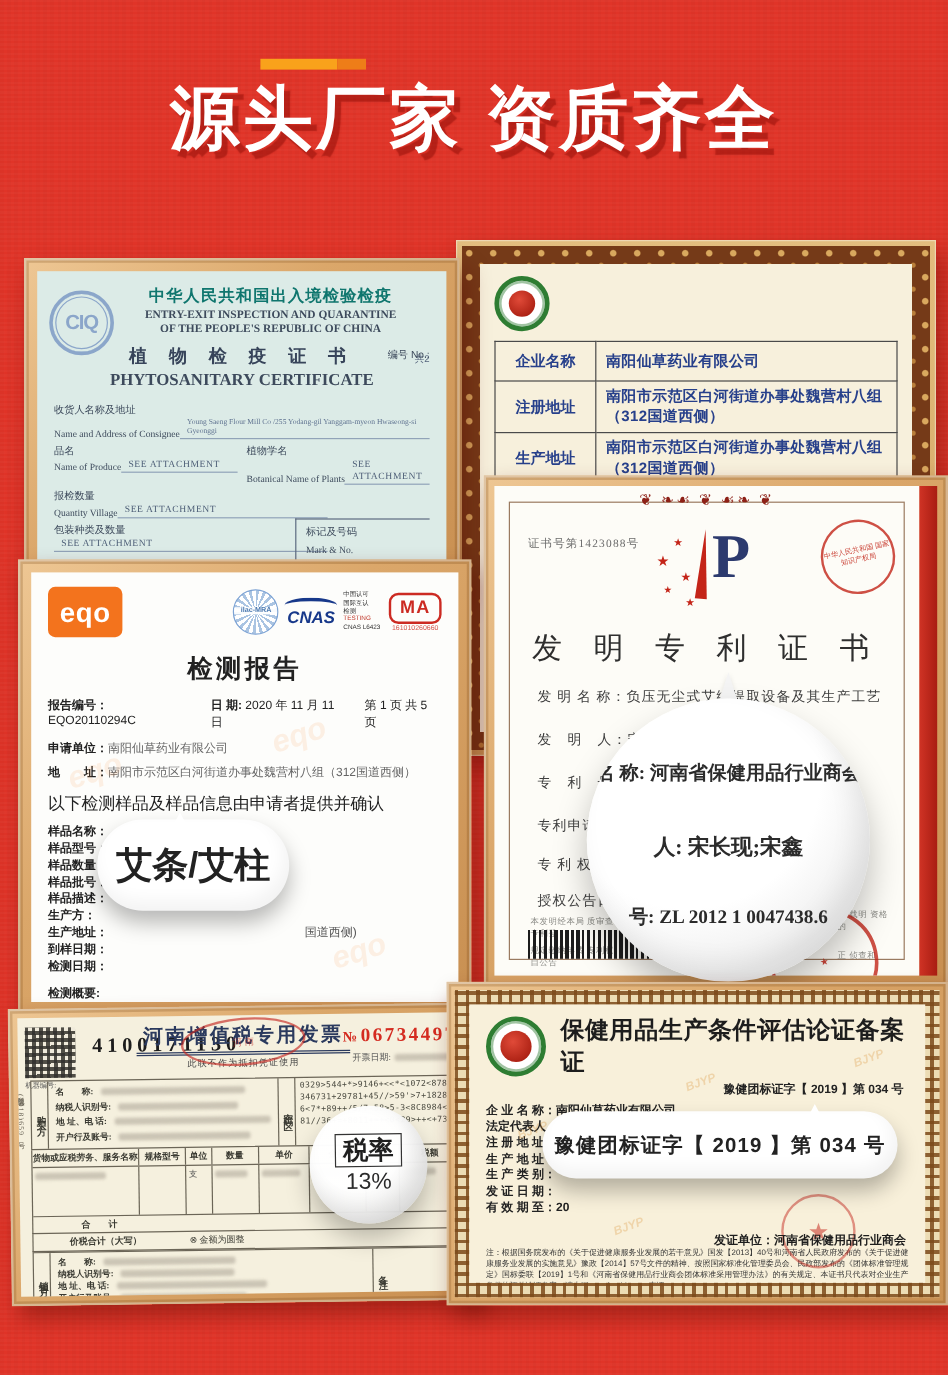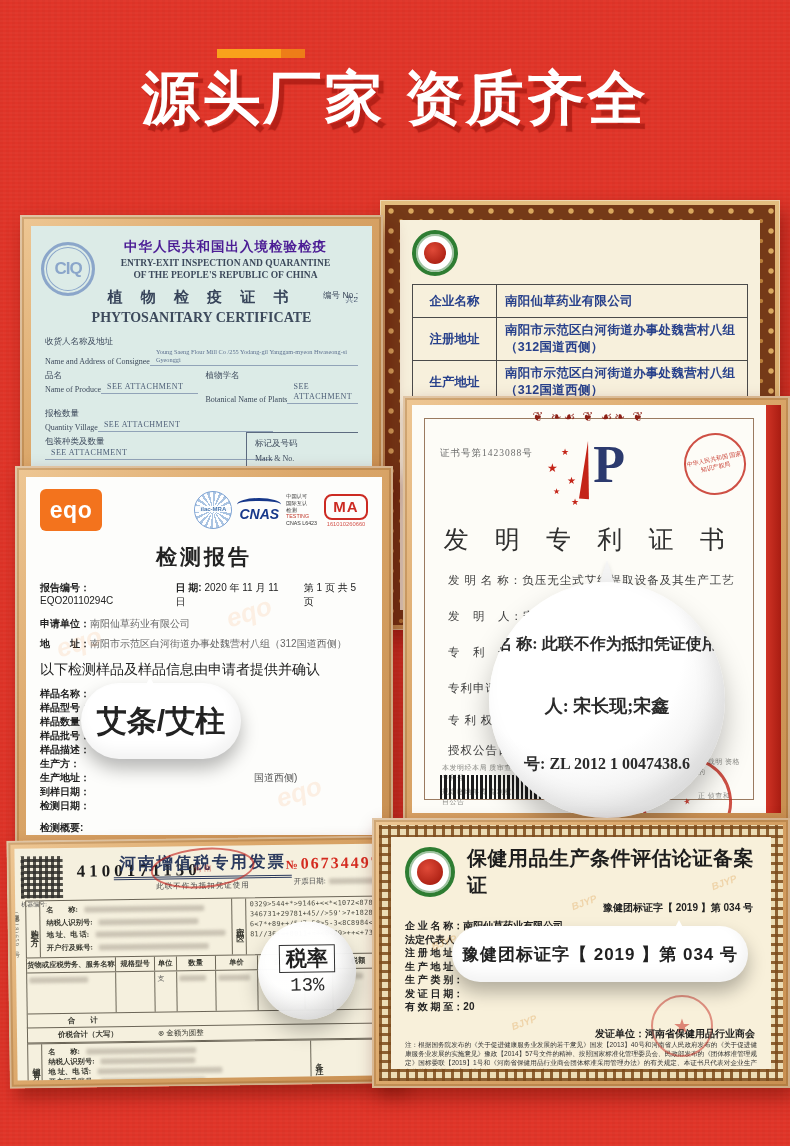--- a/index.html
+++ b/index.html
@@ -21,21 +21,21 @@
   .wood{width:100%;height:100%;padding:11px;
     background:linear-gradient(135deg,#eec794 0%,#dba76a 40%,#c88f51 100%);
     box-shadow:inset 0 0 0 2px rgba(255,255,255,.35), inset 0 0 0 4px rgba(120,70,25,.25);}
   .paper{width:100%;height:100%;position:relative;overflow:hidden;}
   
   .phyto-paper{background:#dcebe7;padding:10px 14px;color:#3d4a5c;}
   .ciq{position:absolute;left:10px;top:16px;width:54px;height:54px;border-radius:50%;
     border:3px solid #8ba6ca;box-shadow:inset 0 0 0 2px #dcebe7, inset 0 0 0 3px #8ba6ca;
     display:grid;place-items:center;color:#8ba6ca;font-weight:900;font-size:17px;letter-spacing:-1px;}
   .phyto-head{text-align:center;padding:2px 10px 0 58px;position:relative;}
-  .ph-cn{font-size:13.5px;font-weight:700;letter-spacing:1px;color:#4c1d95;}
+  .ph-cn{font-size:13.5px;font-weight:700;letter-spacing:1px;color:#0f766e;}
   .ph-en{font-family:"Liberation Serif",serif;font-weight:700;font-size:9.5px;margin-top:2px;}
   .ph-copies{position:absolute;right:0;top:58px;font-size:8px;color:#56657d;}
   .phyto-title{margin-top:8px;text-align:center;position:relative;}
   .pt-cn{font-size:15px;font-weight:800;letter-spacing:7px;color:#37445a;}
   .pt-no{position:absolute;right:0;top:2px;font-size:8.5px;}
   .pt-en{font-family:"Liberation Serif",serif;font-weight:700;font-size:14px;margin-top:3px;}
   .pfields{margin-top:10px;position:relative;padding-right:0;}
   .pfield{margin-bottom:4px;}
   .pf-cn{font-size:8.5px;color:#3d4a5c;}
   .pf-line{display:flex;align-items:flex-end;}
@@ -181,21 +181,21 @@
   .inv-total{display:flex;border-top:1px solid #6b6557;font-size:7.5px;font-weight:700;height:14px;
     align-items:center;color:#3a3a32;}
   .inv-words{position:absolute;left:10px;right:8px;border:1px solid #6b6557;border-top:none;height:15px;
     display:flex;align-items:center;font-size:7.5px;font-weight:700;color:#3a3a32;}
   .glass{position:absolute;border-radius:50%;z-index:30;
     background:radial-gradient(circle at 38% 30%,rgba(255,255,255,.98) 42%,rgba(240,240,240,.96) 70%,rgba(212,212,212,.92) 100%);
     box-shadow:0 12px 20px rgba(0,0,0,.25), inset -8px -10px 18px rgba(0,0,0,.08);
     display:flex;flex-direction:column;align-items:center;justify-content:center;gap:2px;}
   .glass .t1{font-family:"Liberation Serif",serif;font-weight:900;font-size:21px;color:#1f1f1f;
     border:1.5px solid #333;padding:0 6px;line-height:1.25;}
-  .glass .t2{font-family:Liberation Mono, monospace;font-size:19px;color:#2a2a2a;}
+  .glass .t2{font-family:Liberation Sans, sans-serif;font-size:19px;color:#2a2a2a;}
   
   .greek{width:100%;height:100%;padding:12px;background-color:#ecdcb4;
     background-image:repeating-linear-gradient(90deg,rgba(124,74,26,.85) 0 3px,transparent 3px 9px),
                      repeating-linear-gradient(0deg,rgba(124,74,26,.85) 0 3px,transparent 3px 9px);}
   .rec-paper{background:#f8f0da;padding:8px 14px;color:#1d1d1d;}
   .rec-head{display:flex;align-items:center;gap:12px;}
   .rec-title{font-size:20px;font-weight:900;letter-spacing:.5px;}
   .rec-certno{text-align:right;font-size:10px;font-weight:800;color:#222;margin:2px 4px 4px 0;}
   .rec-row{font-size:10px;font-weight:700;line-height:13.5px;display:flex;color:#222;}
   .rec-row .lb{white-space:nowrap;}
@@ -450,21 +450,21 @@
           <div class="barcode"></div>
           <div class="pat-seal" style="right:34px;bottom:-34px;width:90px;height:90px;border-width:3px;">
             <div class="inner" style="font-size:8px;">★</div>
           </div>
         </div>
         <div class="red-band"></div>
       </div>
     </div>
     <span class="ball-tip" style="left:192px;top:152px;"></span>
     <div class="ball" style="left:86px;top:186px;width:236px;height:236px;">
-      <div class="bl" style="top:52px;font-size:16px;">名  称: 此联不作为抵扣凭证使用</div>
+      <div class="bl" style="top:52px;font-size:16px;">名  称: 河南省保健用品行业商会</div>
       <div class="bl" style="top:112px;font-size:18px;">人: 宋长现;宋鑫</div>
       <div class="bl" style="top:172px;font-size:16px;">号: ZL 2012 1 0047438.6</div>
     </div>
   </div>
 
   <div class="cert" style="left:8px;top:838px;width:392px;height:248px;z-index:5;transform:rotate(-0.8deg);">
     <div class="wood" style="padding:8px;">
       <div class="paper inv-paper">
         <div class="qr"></div>
         <div style="position:absolute;left:6px;top:52px;font-size:6px;color:#555;">机器编号:</div>

